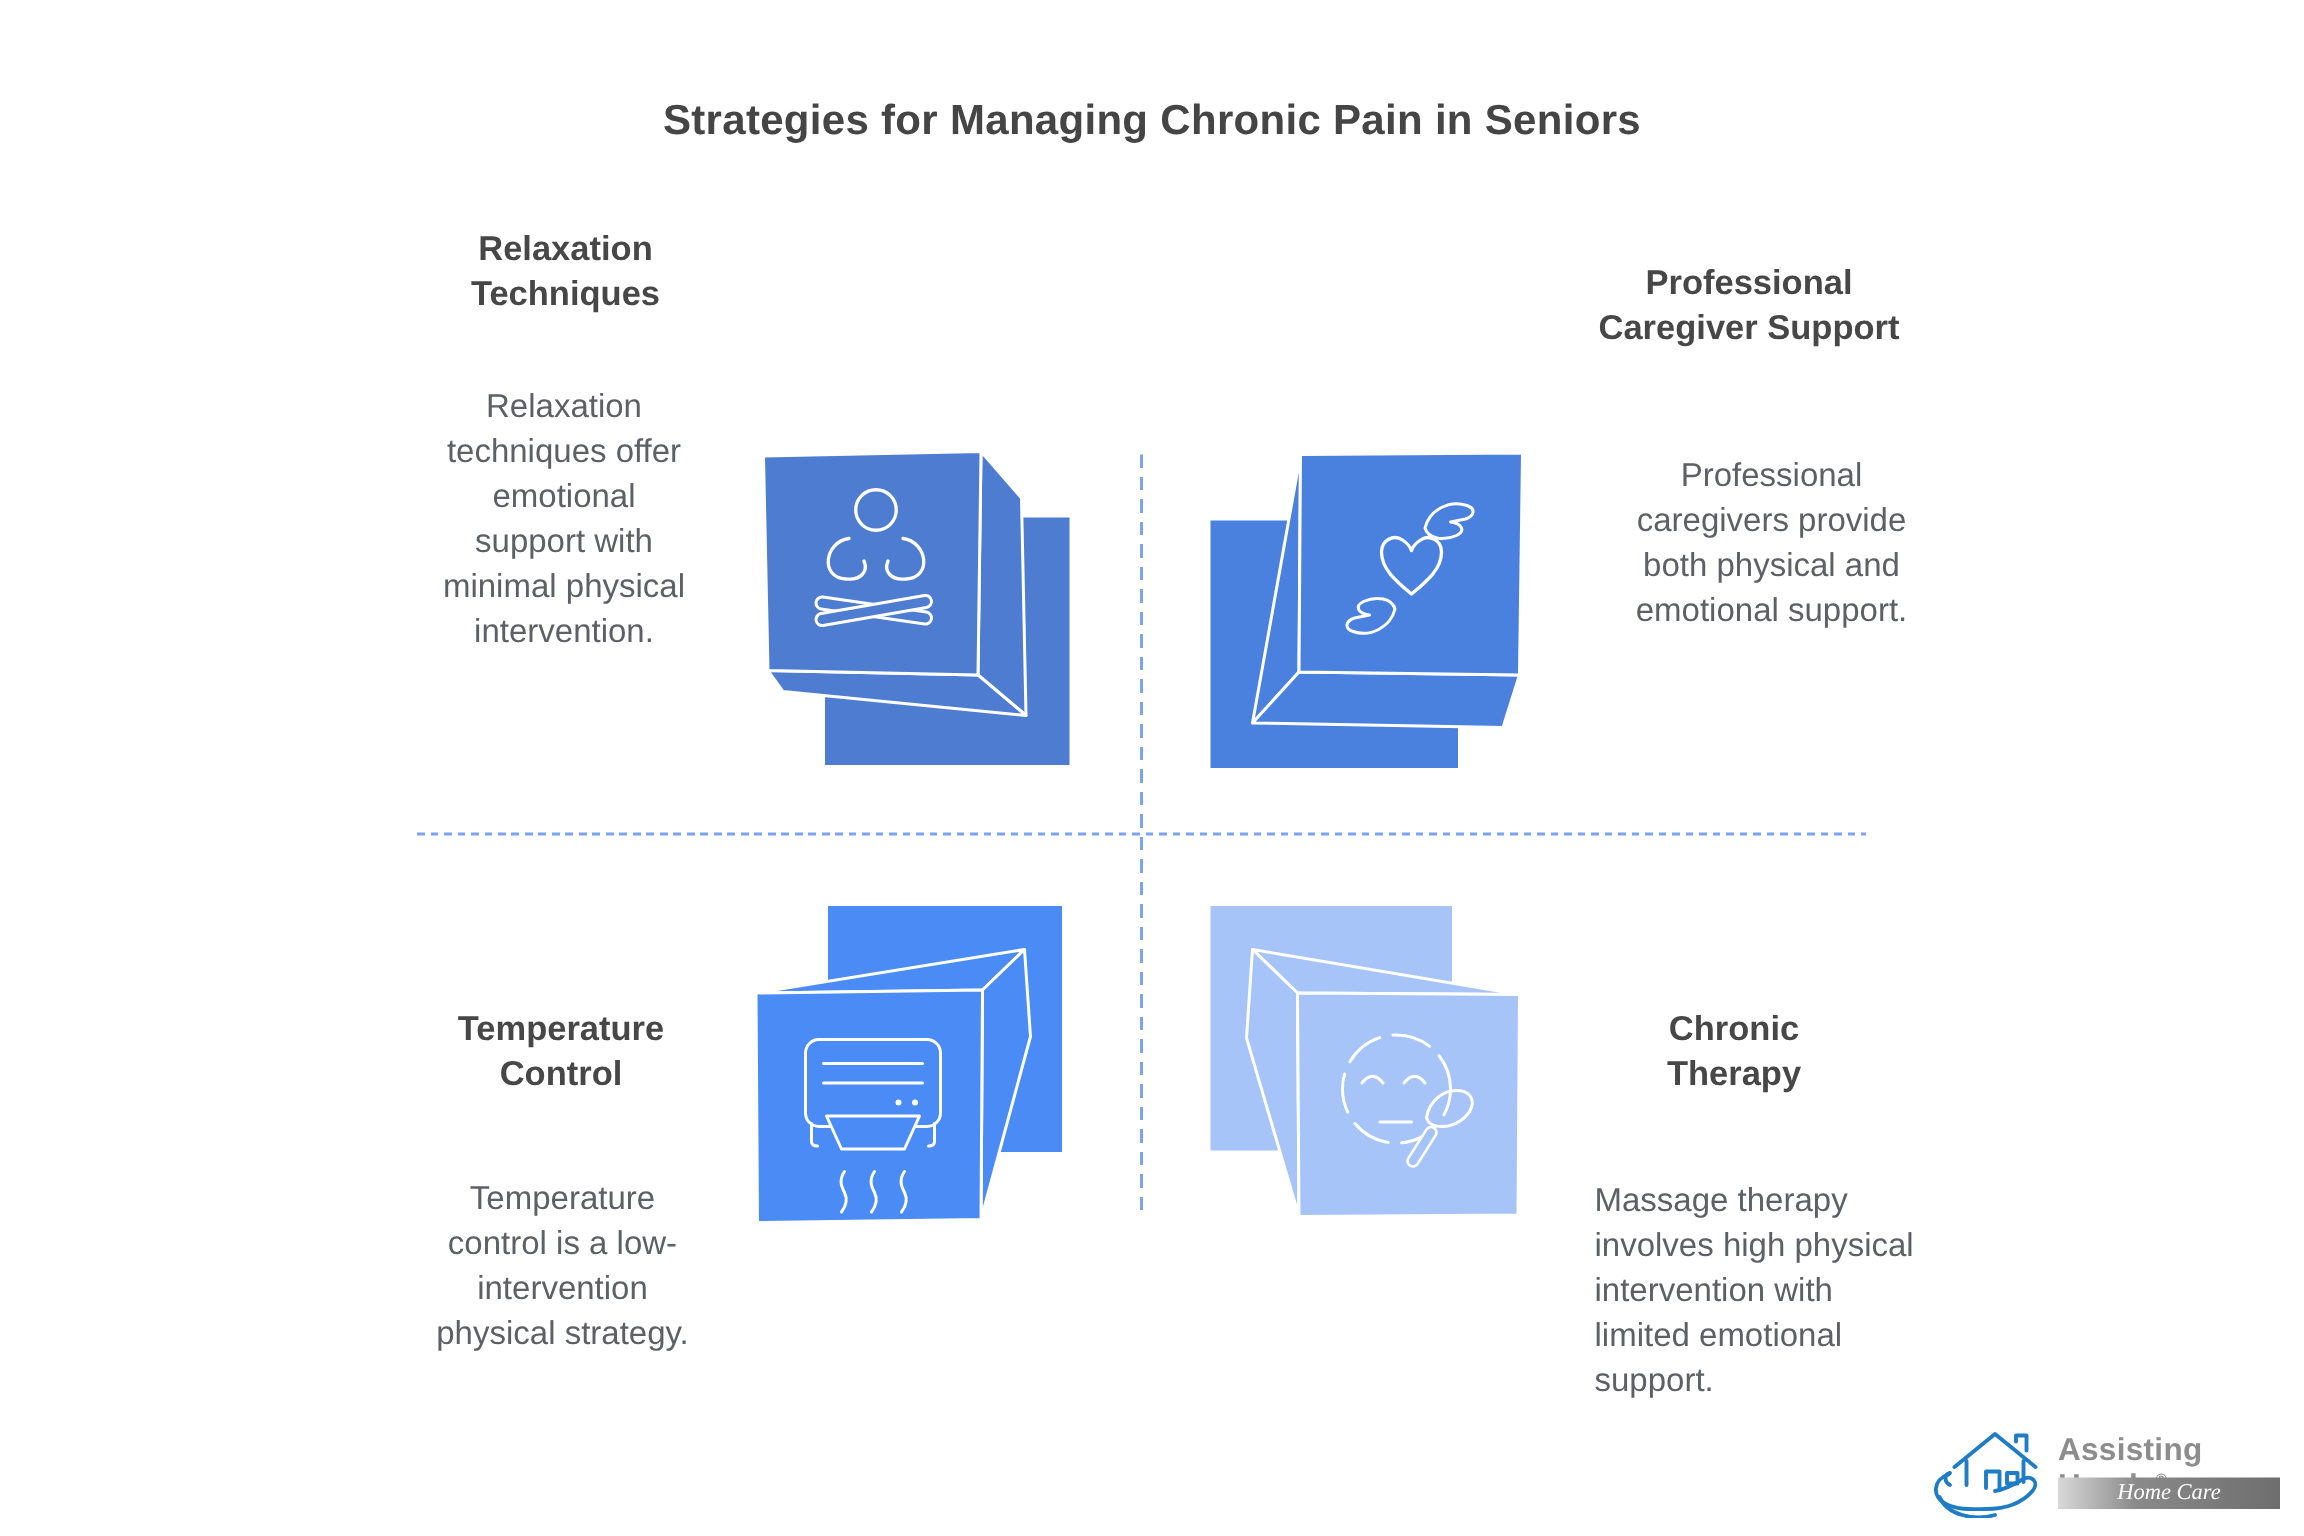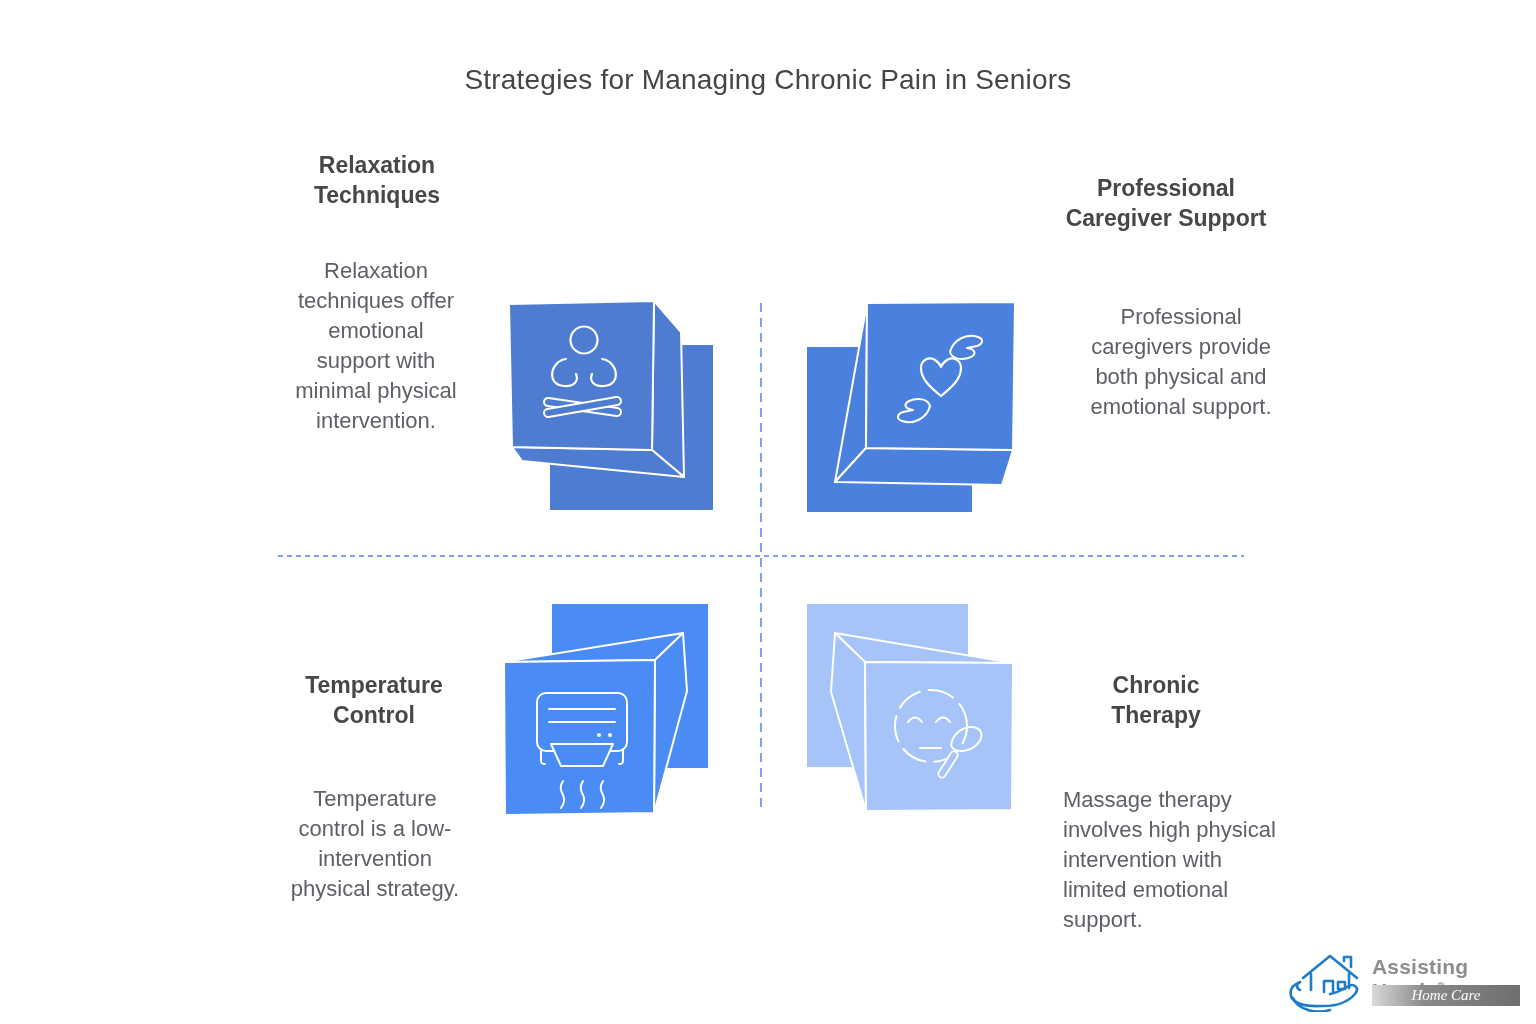--- a/index.html
+++ b/index.html
@@ -1,19 +1,19 @@
 <!DOCTYPE html>
 <html><head>
 <meta charset="utf-8">
 <style>
   html,body{margin:0;padding:0;background:#ffffff;}
   #canvas{position:relative;width:1536px;height:1024px;background:#ffffff;overflow:hidden;
           font-family:"Liberation Sans",sans-serif;}
   .title{position:absolute;top:64px;left:0;width:1536px;text-align:center;
-         font-size:28px;font-weight:normal;color:#454545;letter-spacing:.2px;}
+         font-size:28px;font-weight:bold;color:#454545;letter-spacing:.2px;}
   .q-heading{position:absolute;width:240px;text-align:center;font-size:23px;font-weight:bold;
              color:#474747;line-height:30px;white-space:pre-line;}
   .q-body{position:absolute;width:240px;text-align:center;font-size:22px;color:#5d6066;
           line-height:30px;white-space:pre-line;}
   .hd-tl{left:257px;top:150px;}
   .bd-tl{left:256px;top:256px;}
   .hd-tr{left:1046px;top:173px;}
   .bd-tr{left:1061px;top:302px;}
   .hd-bl{left:254px;top:670px;}
   .bd-bl{left:255px;top:784px;}

